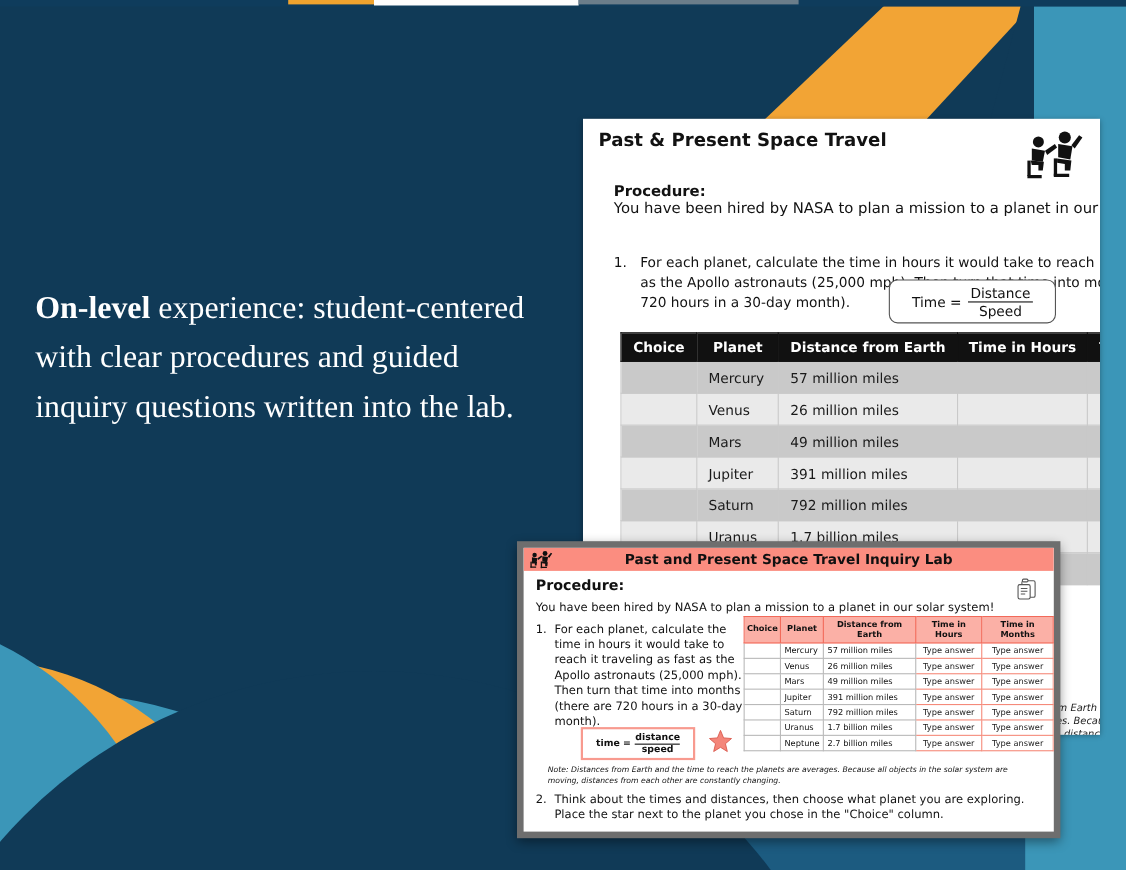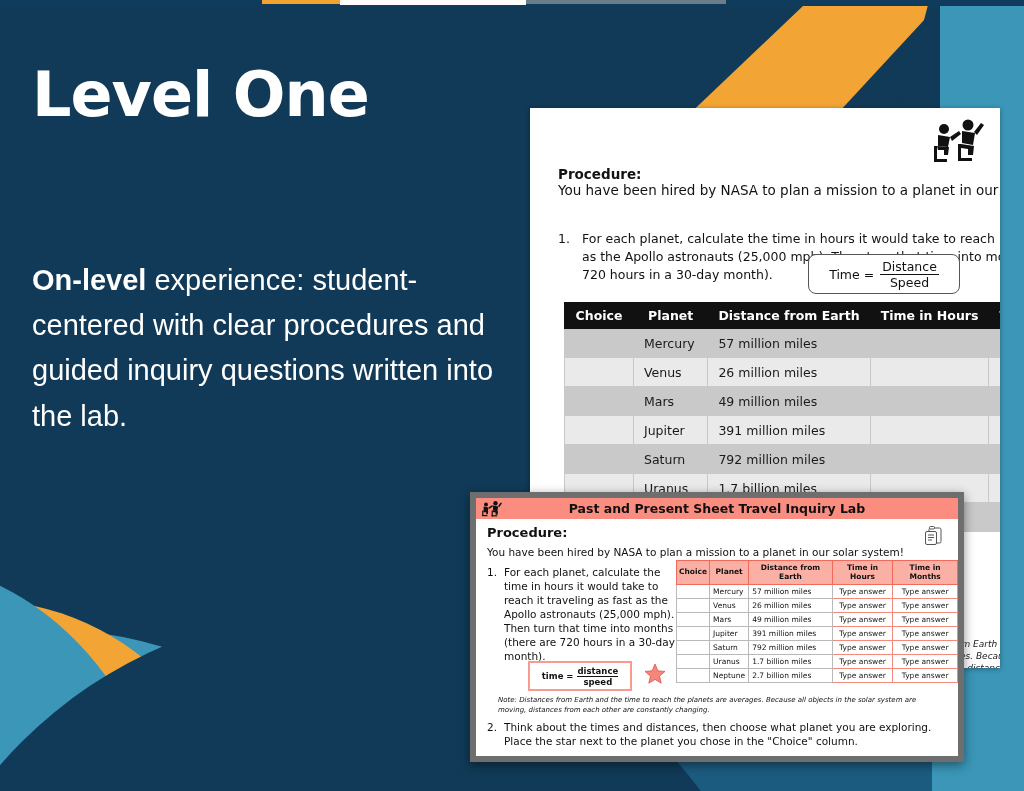--- a/index.html
+++ b/index.html
@@ -86,21 +86,21 @@
     font-weight:bold;
     letter-spacing:-1px;
     line-height:1.05;
     font-family:"DejaVu Sans", sans-serif;
   }
   .body-text{
     position:absolute;left:32px;top:258px;width:470px;
     color:#ffffff;
     font-size:29px;
     line-height:1.56;
-    font-family:Liberation Sans, sans-serif;
+    font-family:Liberation Serif, serif;
   }
   .body-text b{font-weight:bold;}
 
   
   .doc-back{
     position:absolute;left:530px;top:108px;width:470px;height:560px;
     background:#ffffff;
     box-shadow:0 1px 5px rgba(0,0,0,.35);
     overflow:hidden;
   }
@@ -250,30 +250,30 @@
     <div class="navy-blob-top"></div>
     <div class="orange-diag2"></div>
     <div class="teal-right"></div>
     <div class="navy-wedge"></div>
     <div class="top-strip"></div>
     <div class="top-strip-orange"></div>
     <div class="top-strip-white"></div>
     <div class="top-strip-gray"></div>
   </div>
 
-  <div class="title">Level One</div>
 
   <div class="body-text">
     <b>On-level</b><span> experience: student-centered with clear procedures and guided inquiry questions written into the lab.</span>
   </div>
 
   <div class="doc-back">
     <div class="doc-back-inner">
 
       <div class="db-title">
+        <div>Past &amp; Present Space Travel</div>
       </div>
 
       <div class="db-astro">
         <svg viewBox="0 0 58 50" width="58" height="50">
           <g fill="#111">
             <circle cx="14" cy="13" r="5"></circle>
             <path d="M8 19 l12 2 l-2 10 l-10 -1 z"></path>
             <path d="M20 21 l9 -6 l2 3 l-9 7 z"></path>
             <path d="M7 30 l12 1 l-1 8 l-4 0 l0 -5 l-6 0 z"></path>
             <rect x="4" y="30" width="3" height="14"></rect>
@@ -387,21 +387,21 @@
               <path d="M1.2 15 h5.2 v1.2 h-5.2 z"></path>
               <circle cx="14.5" cy="3.2" r="2.2"></circle>
               <path d="M12 5.6 l5.2 .8 l-.8 4.8 l-4.4 -.8 z"></path>
               <path d="M17 6 l2.8 -3.6 l1.2 .8 l-2.8 4 z"></path>
               <path d="M11.8 10.4 l5.2 .8 l-.4 3.6 l-2 0 l0 -2.4 l-2.8 -.4 z"></path>
               <rect x="10.6" y="10.4" width="1.2" height="6.2"></rect>
               <path d="M10.6 15.2 h5.6 v1.2 h-5.6 z"></path>
             </g>
           </svg>
         </span>
-        <span class="df-header-title">Past and Present Sheet Travel Inquiry Lab</span>
+        <span class="df-header-title">Past and Present Space Travel Inquiry Lab</span>
       </div>
 
       <div class="df-clip">
         <svg viewBox="0 0 24 24" width="24" height="24">
           <g fill="none" stroke="#555" stroke-width="1">
             <rect x="7" y="4" width="12" height="15" rx="1.5"></rect>
             <rect x="3.5" y="7.5" width="11" height="13" rx="1.5" fill="#fff"></rect>
             <path d="M6 11h6M6 13.5h6M6 16h4"></path>
             <rect x="7.5" y="2.5" width="5" height="2.5" rx="1" fill="#fff"></rect>
           </g>

